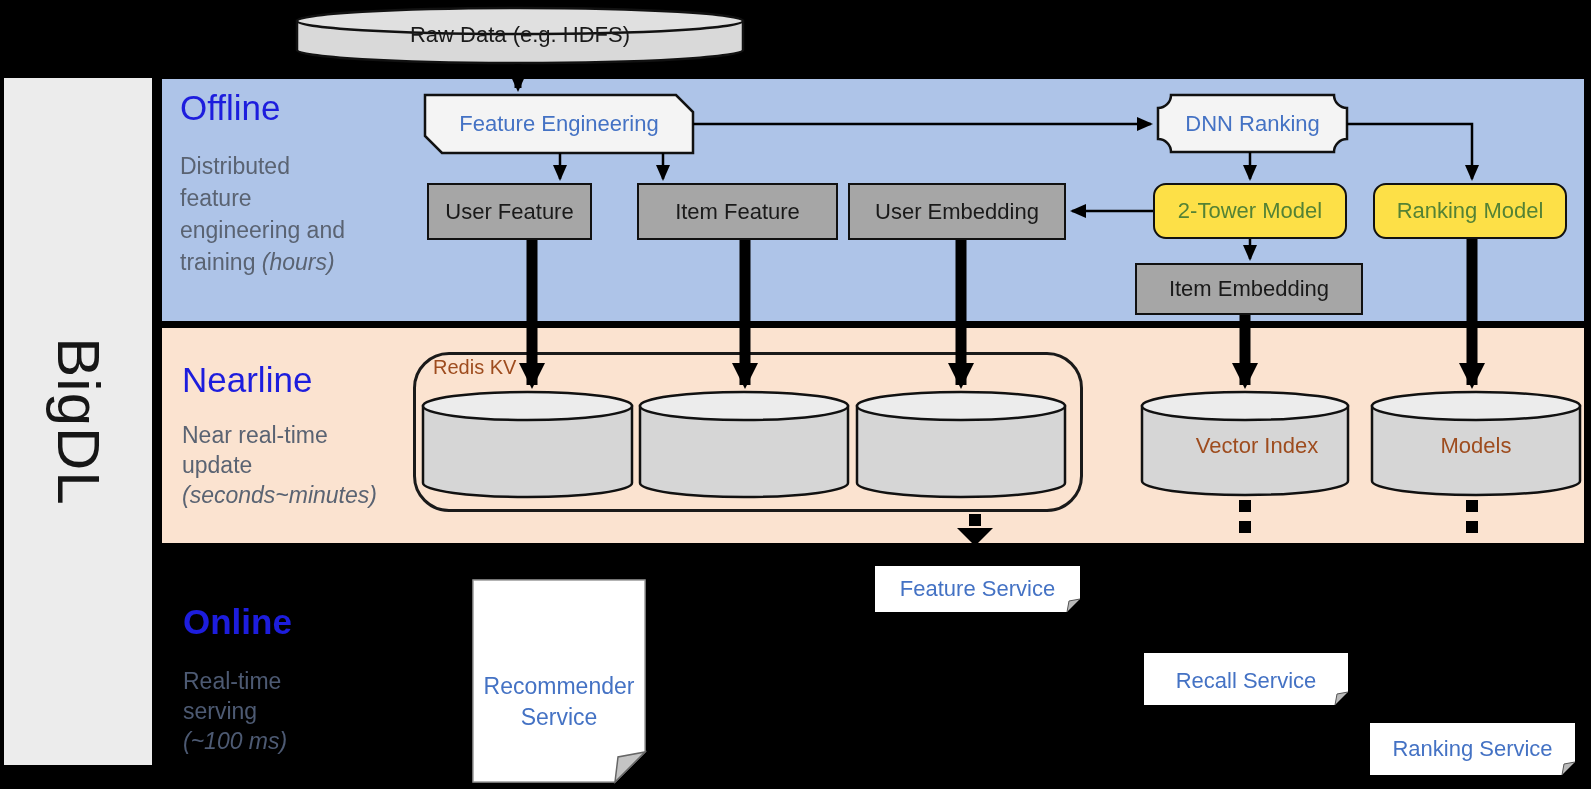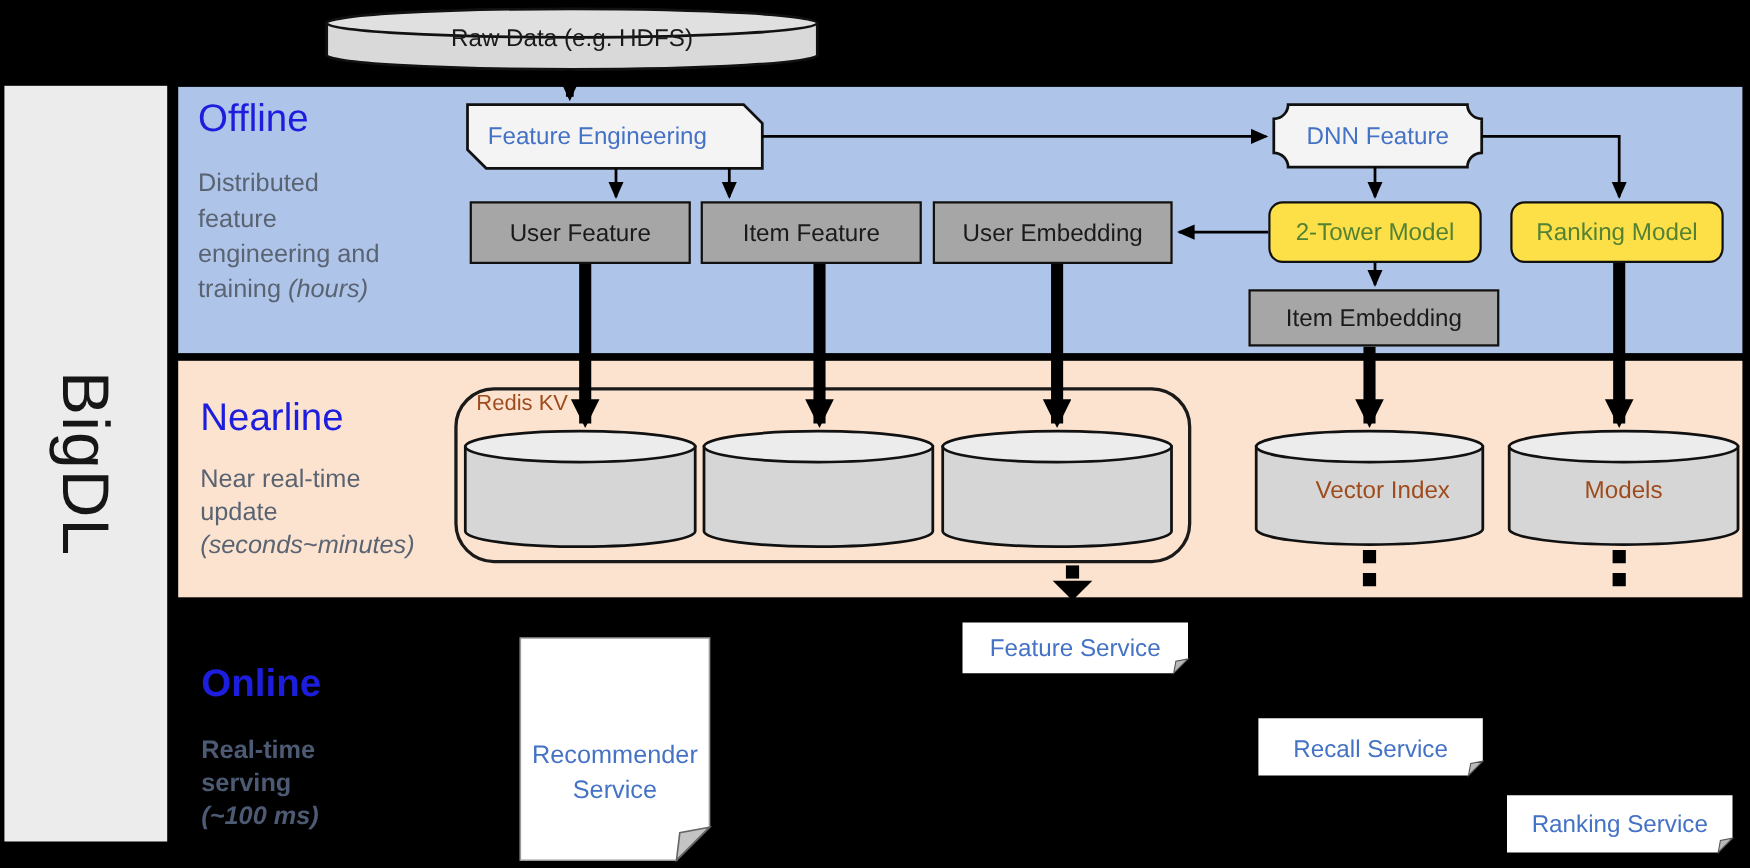--- a/index.html
+++ b/index.html
@@ -52,21 +52,21 @@
     <div class="sec-title" style="color: rgb(29, 29, 221);">Nearline</div>
     <div class="sec-sub" style="margin-top: 20px; line-height: 30px; color: rgb(90, 99, 114);">
       <div><span>Near real-time</span></div>
       <div><span>update</span></div>
       <div class="it">(seconds~minutes)</div>
     </div>
   </div>
 
   <div class="sec-labels" style="left:183px;top:602px;width:250px;">
     <div class="sec-title bold" style="color: rgb(29, 29, 221);">Online</div>
-    <div class="sec-sub online" style="margin-top:24px;font-weight:bold;">
+    <div class="sec-sub online" style="margin-top:24px;">
       <div><span>Real-time</span></div>
       <div><span>serving</span></div>
       <div class="it">(~100 ms)</div>
     </div>
   </div>
 
   <div class="redis-box"></div>
   <div class="redis-lbl" style="color: rgb(158, 76, 30);">Redis KV</div>
 
   <svg class="overlay" width="1591" height="789" viewBox="0 0 1591 789">
@@ -158,21 +158,21 @@
     </g>
 
     <g stroke="#000" stroke-width="12" fill="none">
       <line x1="975" y1="514" x2="975" y2="528" stroke-dasharray="12 9"></line>
       <line x1="1245" y1="500" x2="1245" y2="533" stroke-dasharray="12 9"></line>
       <line x1="1472" y1="500" x2="1472" y2="533" stroke-dasharray="12 9"></line>
     </g>
     <polygon points="957,528 993,528 975,546" fill="#000"></polygon>
   </svg>
 
-  <div class="node dark" style="left:427px;top:183px;width:201px;height:57px;">
+  <div class="node dark" style="left:427px;top:183px;width:165px;height:57px;">
       <span>User Feature</span>
     </div>
   <div class="node dark" style="left:637px;top:183px;width:201px;height:57px;">
       <span>Item Feature</span>
     </div>
   <div class="node dark" style="left:1135px;top:263px;width:228px;height:52px;">
       <span>Item Embedding</span>
     </div>
   <div class="node dark" style="left:848px;top:183px;width:218px;height:57px;">
       <span>User Embedding</span>
@@ -180,25 +180,25 @@
   <div class="node light-round" style="left: 1153px; top: 183px; width: 194px; height: 56px; color: rgb(84, 130, 53);">
       <span>2-Tower Model</span>
     </div>
   <div class="node light-round" style="left: 1373px; top: 183px; width: 194px; height: 56px; color: rgb(84, 130, 53);">
       <span>Ranking Model</span>
     </div>
 
   <div class="lbl" style="left:297px;top:10px;width:446px;height:50px;color:#1a1a1a;">
       <span>Raw Data (e.g. HDFS)</span>
     </div>
-  <div class="lbl" style="left: 409px; top: 95px; width: 268px; height: 58px; color: rgb(68, 114, 196);">
+  <div class="lbl" style="left: 425px; top: 95px; width: 268px; height: 58px; color: rgb(68, 114, 196);">
       <span>Feature Engineering</span>
     </div>
   <div class="lbl" style="left: 1158px; top: 95px; width: 189px; height: 57px; color: rgb(68, 114, 196);">
-      <span>DNN Feature</span>
+      <span>DNN Ranking</span>
     </div>
   <div class="lbl" style="left: 1142px; top: 402px; width: 206px; height: 88px; color: rgb(158, 76, 30); padding-left: 12px;">
       <span>Vector Index</span>
     </div>
   <div class="lbl" style="left: 1372px; top: 402px; width: 208px; height: 88px; color: rgb(158, 76, 30);">
       <span>Models</span>
     </div>
   <div class="lbl" style="left: 473px; top: 580px; width: 172px; height: 244px; font-size: 23px; line-height: 31px; color: rgb(68, 114, 196);">
     <span><span>Recommender</span><br><span>Service</span></span>
   </div>

